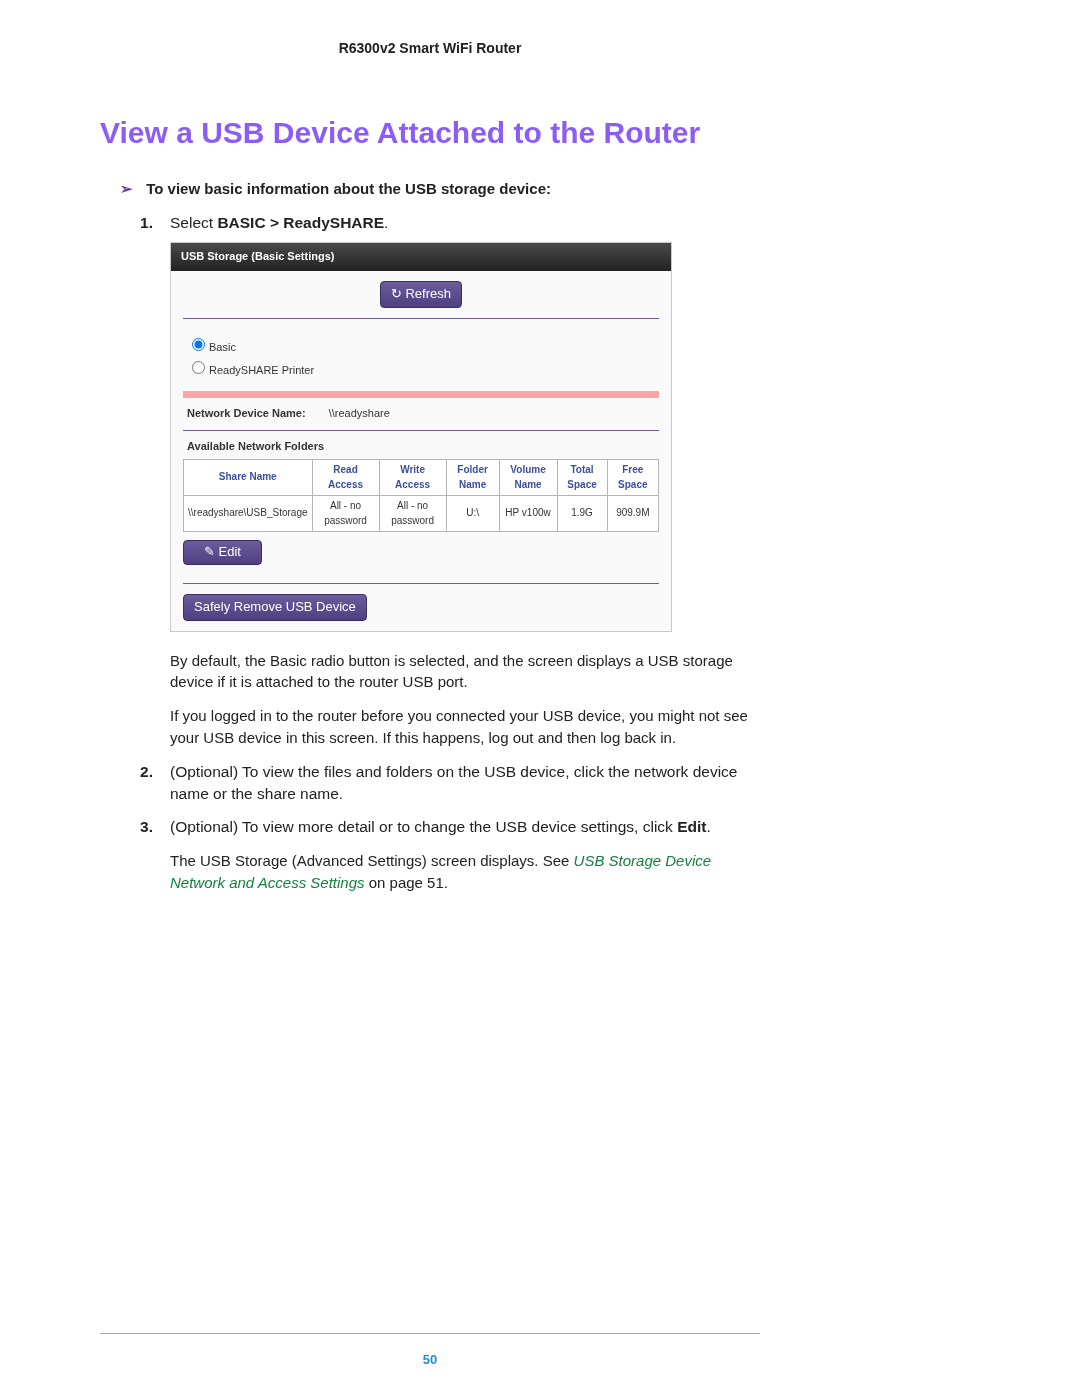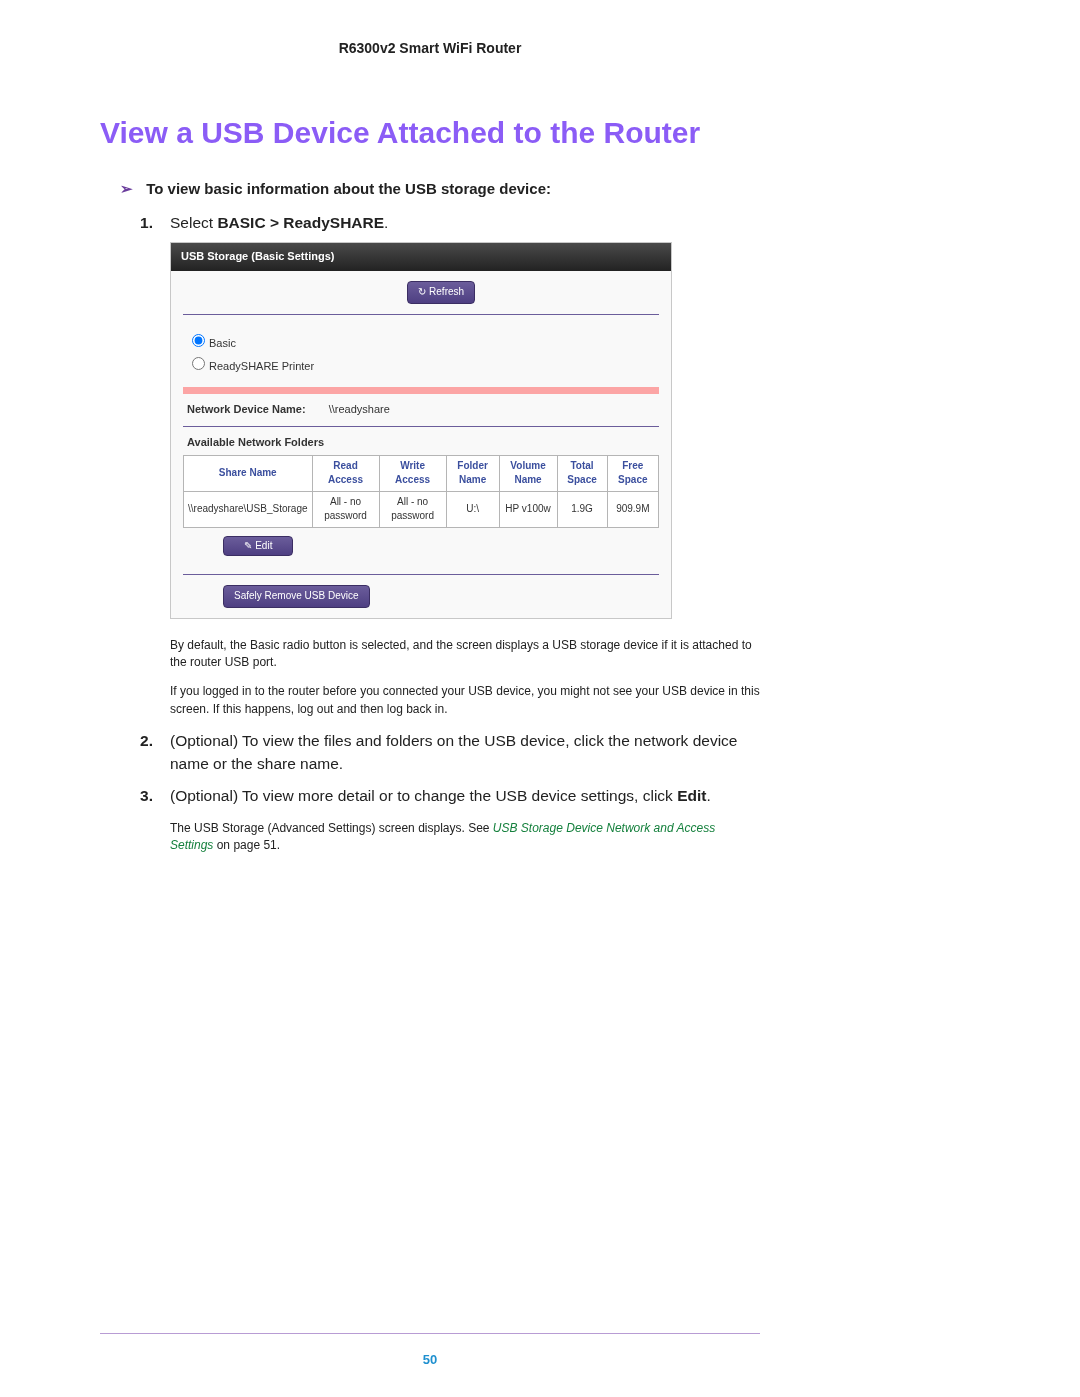--- a/index.html
+++ b/index.html
@@ -53,21 +53,21 @@
     margin-bottom: 10px;
     font-size: 15.5px;
     line-height: 1.45;
   }
   ol.steps > li::before {
     content: counter(step) ".";
     position: absolute;
     left: 0;
     font-weight: bold;
   }
-  .step-body { margin-left: 70px; font-size: 12px; line-height: 1.45; margin-top: 12px; margin-bottom: 12px; }
+  .step-body { margin-left: 70px; font-size: 15px; line-height: 1.45; margin-top: 12px; margin-bottom: 12px; }
   .nav-path b { font-weight: bold; }
   
   .ui-panel {
     border: 1px solid #c8c8c8;
     background: #f9f9f9;
     margin: 8px 0 18px 0;
     font-size: 11px;
     color: #333;
     width: 500px;
   }
@@ -79,24 +79,23 @@
     padding: 6px 10px;
   }
   .ui-panel-body { padding: 10px 12px; }
   .refresh-row { text-align: center; border-bottom: 1px solid #6b5d9b; padding-bottom: 10px; margin-bottom: 8px;}
   .btn {
     display: inline-block;
     background: linear-gradient(#6b5d9b,#4e3f82);
     color: #fff;
     border-radius: 4px;
     padding: 3px 10px;
-    font-size: 10px;
+    font-size: 13px;
     cursor: pointer;
     border: 1px solid #3b2e63;
-    margin-left: 40px;
   }
   .btn-small { padding: 2px 20px; }
   .radio-block { border-bottom: 7px solid #fca5a5; padding: 6px 0 10px 4px; }
   .radio-block label { display: block; margin: 2px 0; font-size: 11px;}
   .kv-row { border-bottom: 1px solid #6b5d9b; padding: 8px 4px; font-size: 11px;}
   .kv-row b { font-weight: bold; margin-right: 20px;}
   .tbl-title { font-weight: bold; font-size: 11px; margin: 8px 0 4px 4px;}
   table.folders {
     border-collapse: collapse;
     width: 100%;

